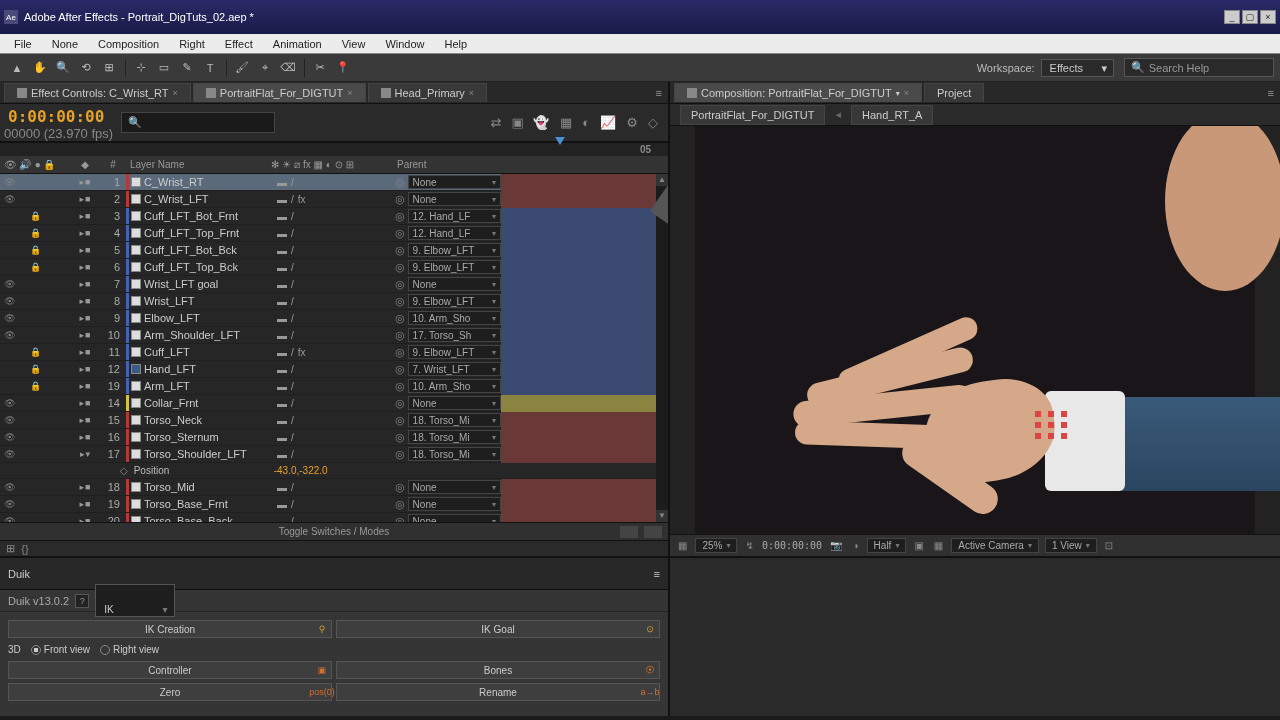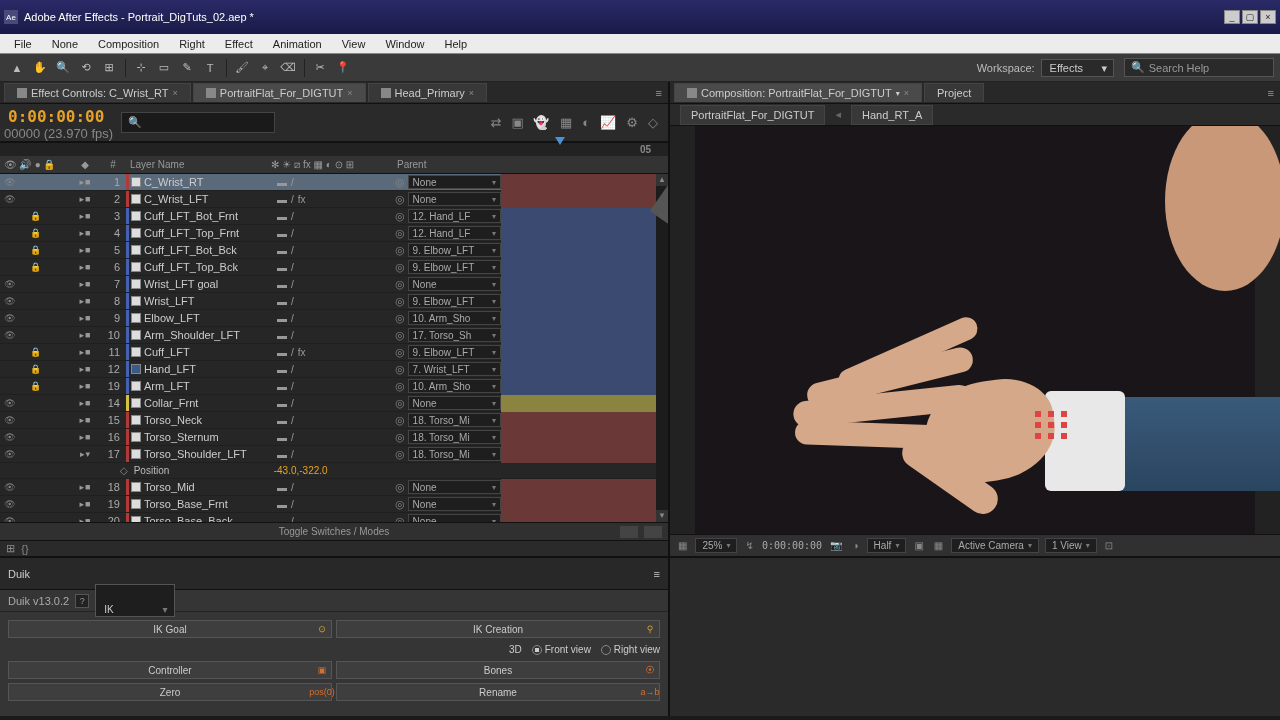--- a/index.html
+++ b/index.html
@@ -128,21 +128,21 @@
 .duik-tab { height:32px; background:#282828; padding:2px 8px; color:#ccc; border-bottom:1px solid #111; display:flex; align-items:center; font-size:11px; }
 .duik-v { height:22px; display:flex; align-items:center; padding:0 8px; gap:6px; border-bottom:1px solid #222; }
 .duik-v .qm { width:14px;height:14px;background:#222;color:#999;display:flex;align-items:center;justify-content:center;font-size:9px;border:1px solid #555; }
 .duik-v .drop { background:#1e1e1e;border:1px solid #555;padding:19px 60px 1px 8px;color:#ccc;font-size:10px;position:relative; }
 .duik-v .drop::after { content:"▾"; position:absolute; right:6px; color:#777; }
 .duik-body { padding:8px; }
 .duik-row { display:flex; gap:4px; margin-bottom:4px; }
 .duik-btn { flex:1; height:18px; background:#3e3e3e; border:1px solid #555; color:#ccc; font-size:10px; display:flex; align-items:center; justify-content:center; cursor:pointer; position:relative; }
 .duik-btn .bicon { position:absolute; right:4px; width:10px; height:10px; font-size:9px; display:flex; align-items:center; justify-content:center; }
 .ic-yel{color:#d4a030;} .ic-org{color:#d47030;}
-.duik-radio-row { display:flex; align-items:center; gap:10px; padding:2px 0 6px; font-size:10px; color:#ccc;justify-content:flex-end; }
+.duik-radio-row { display:flex; align-items:center; gap:10px; padding:2px 0 6px; font-size:10px; color:#ccc; }
 .duik-radio-row .r { width:10px;height:10px;border-radius:50%;border:1px solid #888;display:inline-block;margin-right:3px;vertical-align:middle; }
 .duik-radio-row .r.on { background:radial-gradient(#ccc 40%,transparent 45%); }
 .scrollbar-v { position:absolute; right:0; top:0; bottom:0; width:12px; background:#1c1c1c; }
 .scrollbar-v .thumb { position:absolute; left:1px; right:1px; top:14px; height:60px; background:#555; border-radius:2px; }
 .scrollbar-v .arr-up,.scrollbar-v .arr-dn { position:absolute;left:0;right:0;height:12px;background:#333;color:#888;font-size:8px;text-align:center;line-height:12px; }
 .scrollbar-v .arr-up{top:0;} .scrollbar-v .arr-dn{bottom:0;}
 </style>
 </head>
 <body>
 
@@ -937,26 +937,26 @@
         <span style="margin-left:auto">≡</span>
       </div>
     <div class="duik-v">
       <span>Duik v13.0.2</span>
       <div class="qm">?</div>
       <div class="drop">IK</div>
     </div>
     <div class="duik-body">
       <div class="duik-row">
         <div class="duik-btn">
+            <span>IK Creation</span>
+            <span class="bicon ic-yel">⚲</span>
+          </div>
+        <div class="duik-btn">
             <span>IK Goal</span>
             <span class="bicon ic-yel">⊙</span>
-          </div>
-        <div class="duik-btn">
-            <span>IK Creation</span>
-            <span class="bicon ic-yel">⚲</span>
           </div>
       </div>
       <div class="duik-radio-row">
         <span>3D</span>
         <span><span class="r on"></span><span>Front view</span></span>
         <span><span class="r"></span><span>Right view</span></span>
       </div>
       <div class="duik-row">
         <div class="duik-btn">
             <span>Controller</span>

